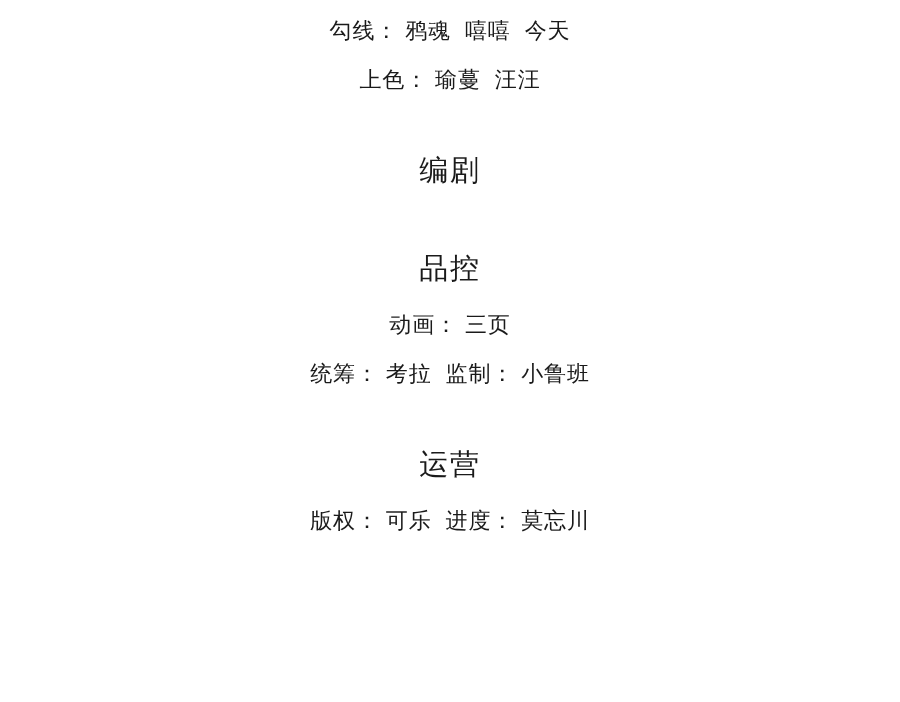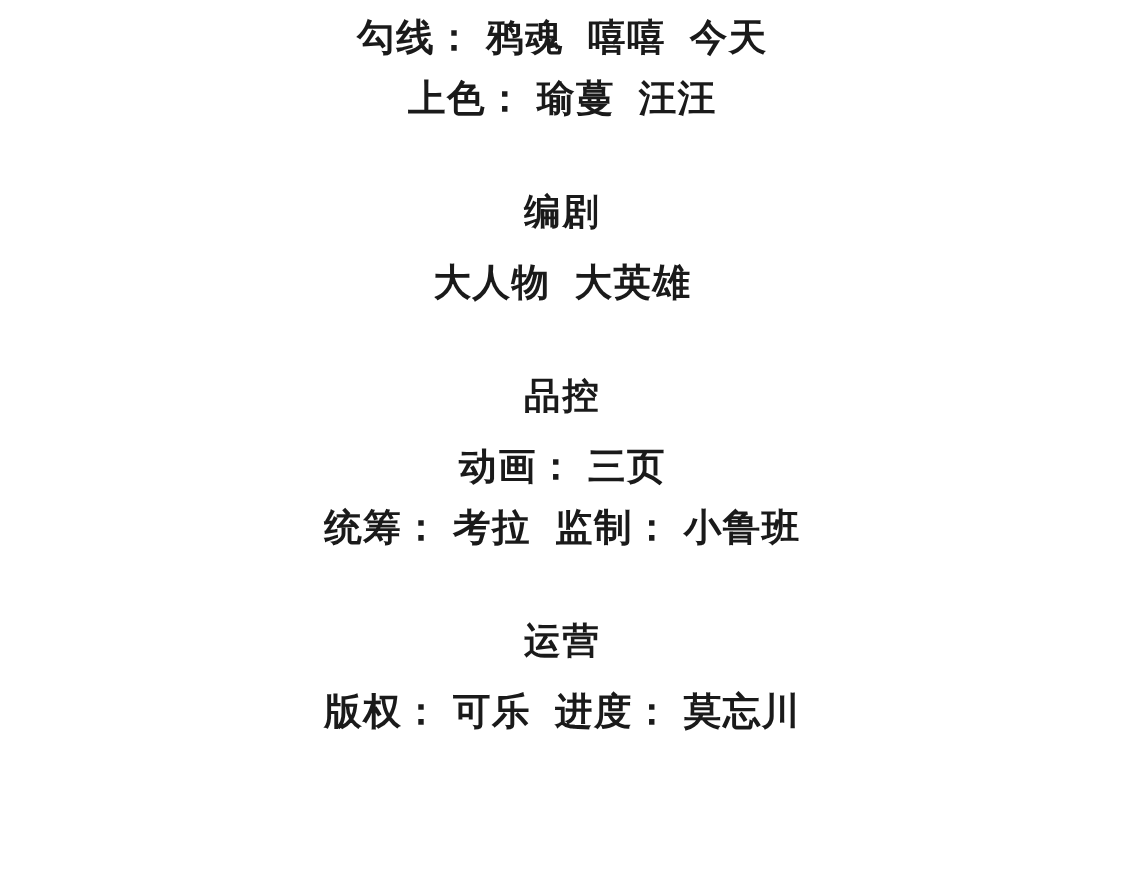--- a/index.html
+++ b/index.html
@@ -22,27 +22,27 @@
     flex-direction: column;
     align-items: center;
     padding-top: 6px;
   }
   .line {
     text-align: center;
     letter-spacing: 0.04em;
     white-space: pre;
   }
   .line-plain {
-    font-size: 30px;
+    font-size: 22px;
     line-height: 49px;
-    font-weight: 700;
+    font-weight: 400;
   }
   .section-title {
     font-size: 29px;
-    font-weight: 700;
+    font-weight: 400;
     line-height: 40px;
     letter-spacing: 0.06em;
   }
   .spacer-lg { height: 46px; }
   .spacer-sm { height: 12px; }
   .block {
     display: flex;
     flex-direction: column;
     align-items: center;
   }
@@ -55,21 +55,20 @@
   <div class="block">
     <div class="line line-plain">勾线： 鸦魂  嘻嘻  今天</div>
     <div class="line line-plain">上色： 瑜蔓  汪汪</div>
   </div>
 
   <div class="spacer-lg"></div>
 
   <div class="block">
     <div class="line section-title">编剧</div>
     <div class="spacer-sm"></div>
-    <div class="line line-plain">大人物  大英雄</div>
   </div>
 
   <div class="spacer-lg"></div>
 
   <div class="block">
     <div class="line section-title">品控</div>
     <div class="spacer-sm"></div>
     <div class="line line-plain">动画： 三页</div>
     <div class="line line-plain">统筹： 考拉  监制： 小鲁班</div>
   </div>

